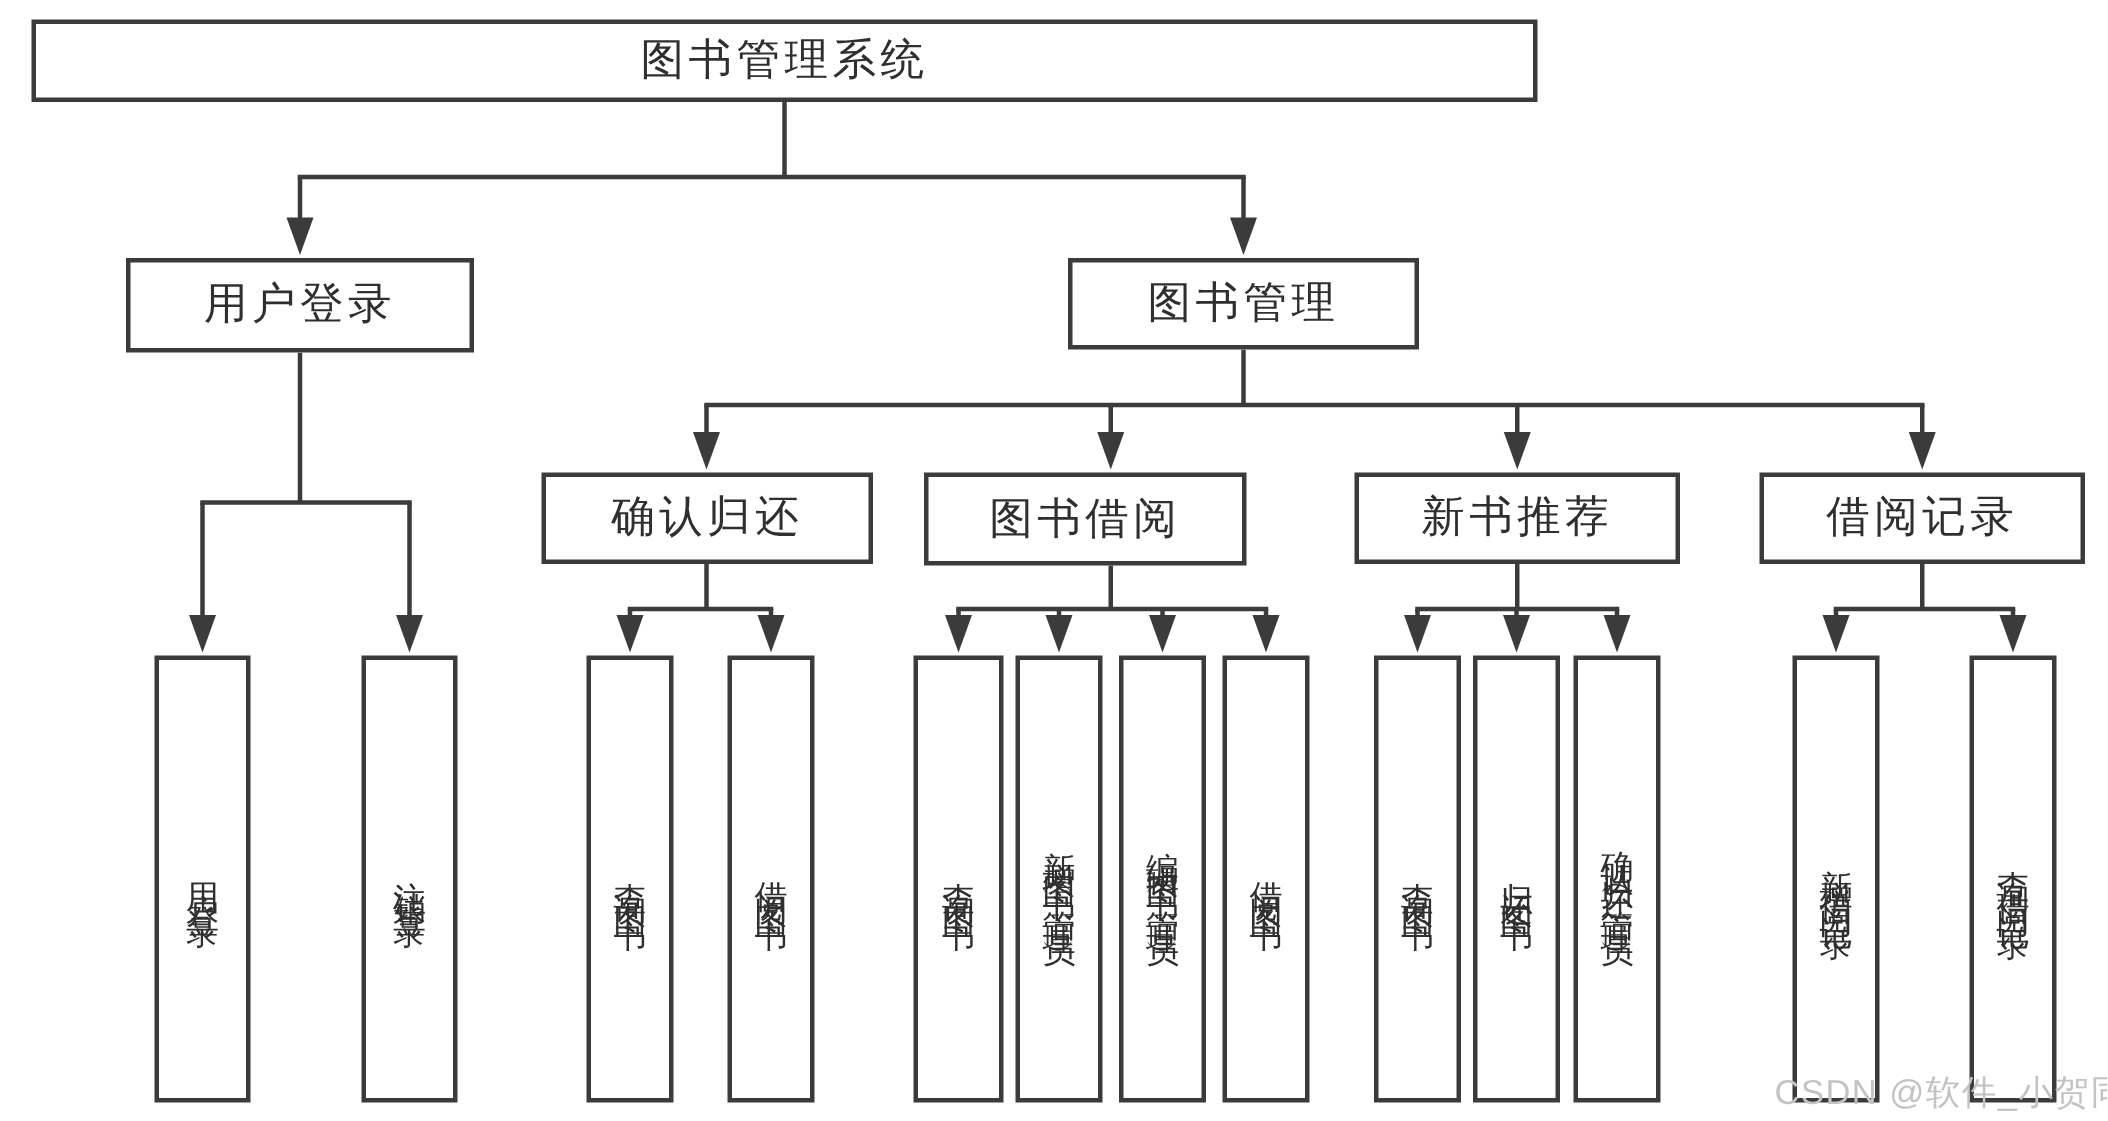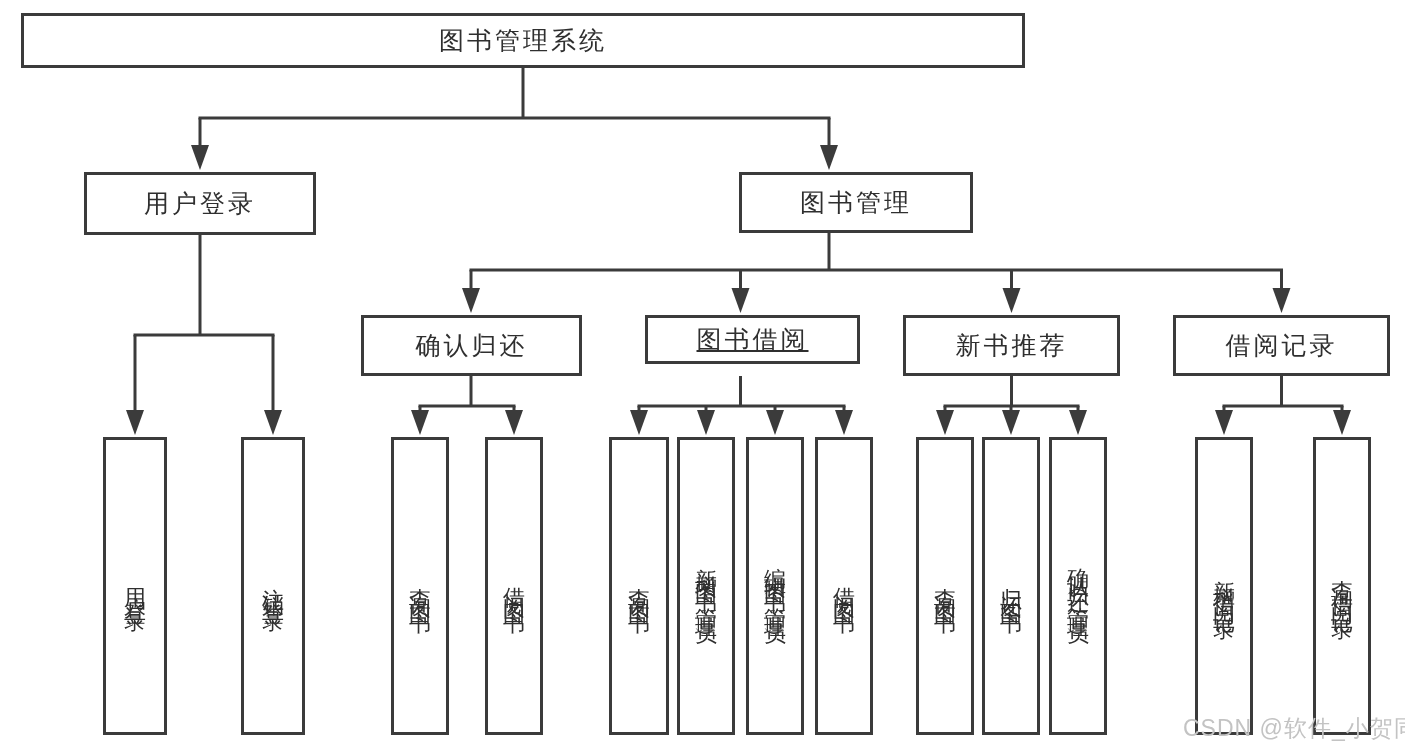--- a/index.html
+++ b/index.html
@@ -28,21 +28,21 @@
   .connectors g { stroke: currentColor; stroke-width: 3; fill: none; }
   .connectors polygon { fill: currentColor; stroke: none; }
   .hnode {
     position: absolute;
     display: flex;
     align-items: center;
     justify-content: center;
     border: 3px solid var(--line);
     background: var(--box-fill);
     color: var(--text);
-    font-size: 25px;
+    font-size: 29px;
     letter-spacing: 3px;
     white-space: nowrap;
     line-height: 1;
   }
   .leaf {
     position: absolute;
     top: 437px;
     height: 298px;
     display: flex;
     align-items: center;
@@ -151,28 +151,28 @@
     </g>
   </svg>
 
   <div class="hnode" style="left:21px; top:13px; width:1004px; height:55px;">
     <span>图书管理系统</span>
   </div>
 
   <div class="hnode" style="left:84px; top:172px; width:232px; height:63px;">
     <span>用户登录</span>
   </div>
-  <div class="hnode" style="left:712px; top:172px; width:234px; height:61px;margin-left:27px;">
+  <div class="hnode" style="left:712px; top:172px; width:234px; height:61px;">
     <span>图书管理</span>
   </div>
 
   <div class="hnode" style="left:361px; top:315px; width:221px; height:61px;">
     <span>确认归还</span>
   </div>
-  <div class="hnode" style="left:645px; top:315px; width:215px; height:49px;text-decoration:underline;">
+  <div class="hnode" style="left:616px; top:315px; width:215px; height:62px;">
     <span>图书借阅</span>
   </div>
   <div class="hnode" style="left:903px; top:315px; width:217px; height:61px;">
     <span>新书推荐</span>
   </div>
   <div class="hnode" style="left:1173px; top:315px; width:217px; height:61px;">
     <span>借阅记录</span>
   </div>
 
   <div class="leaf" style="left:103px; width:64px;">

